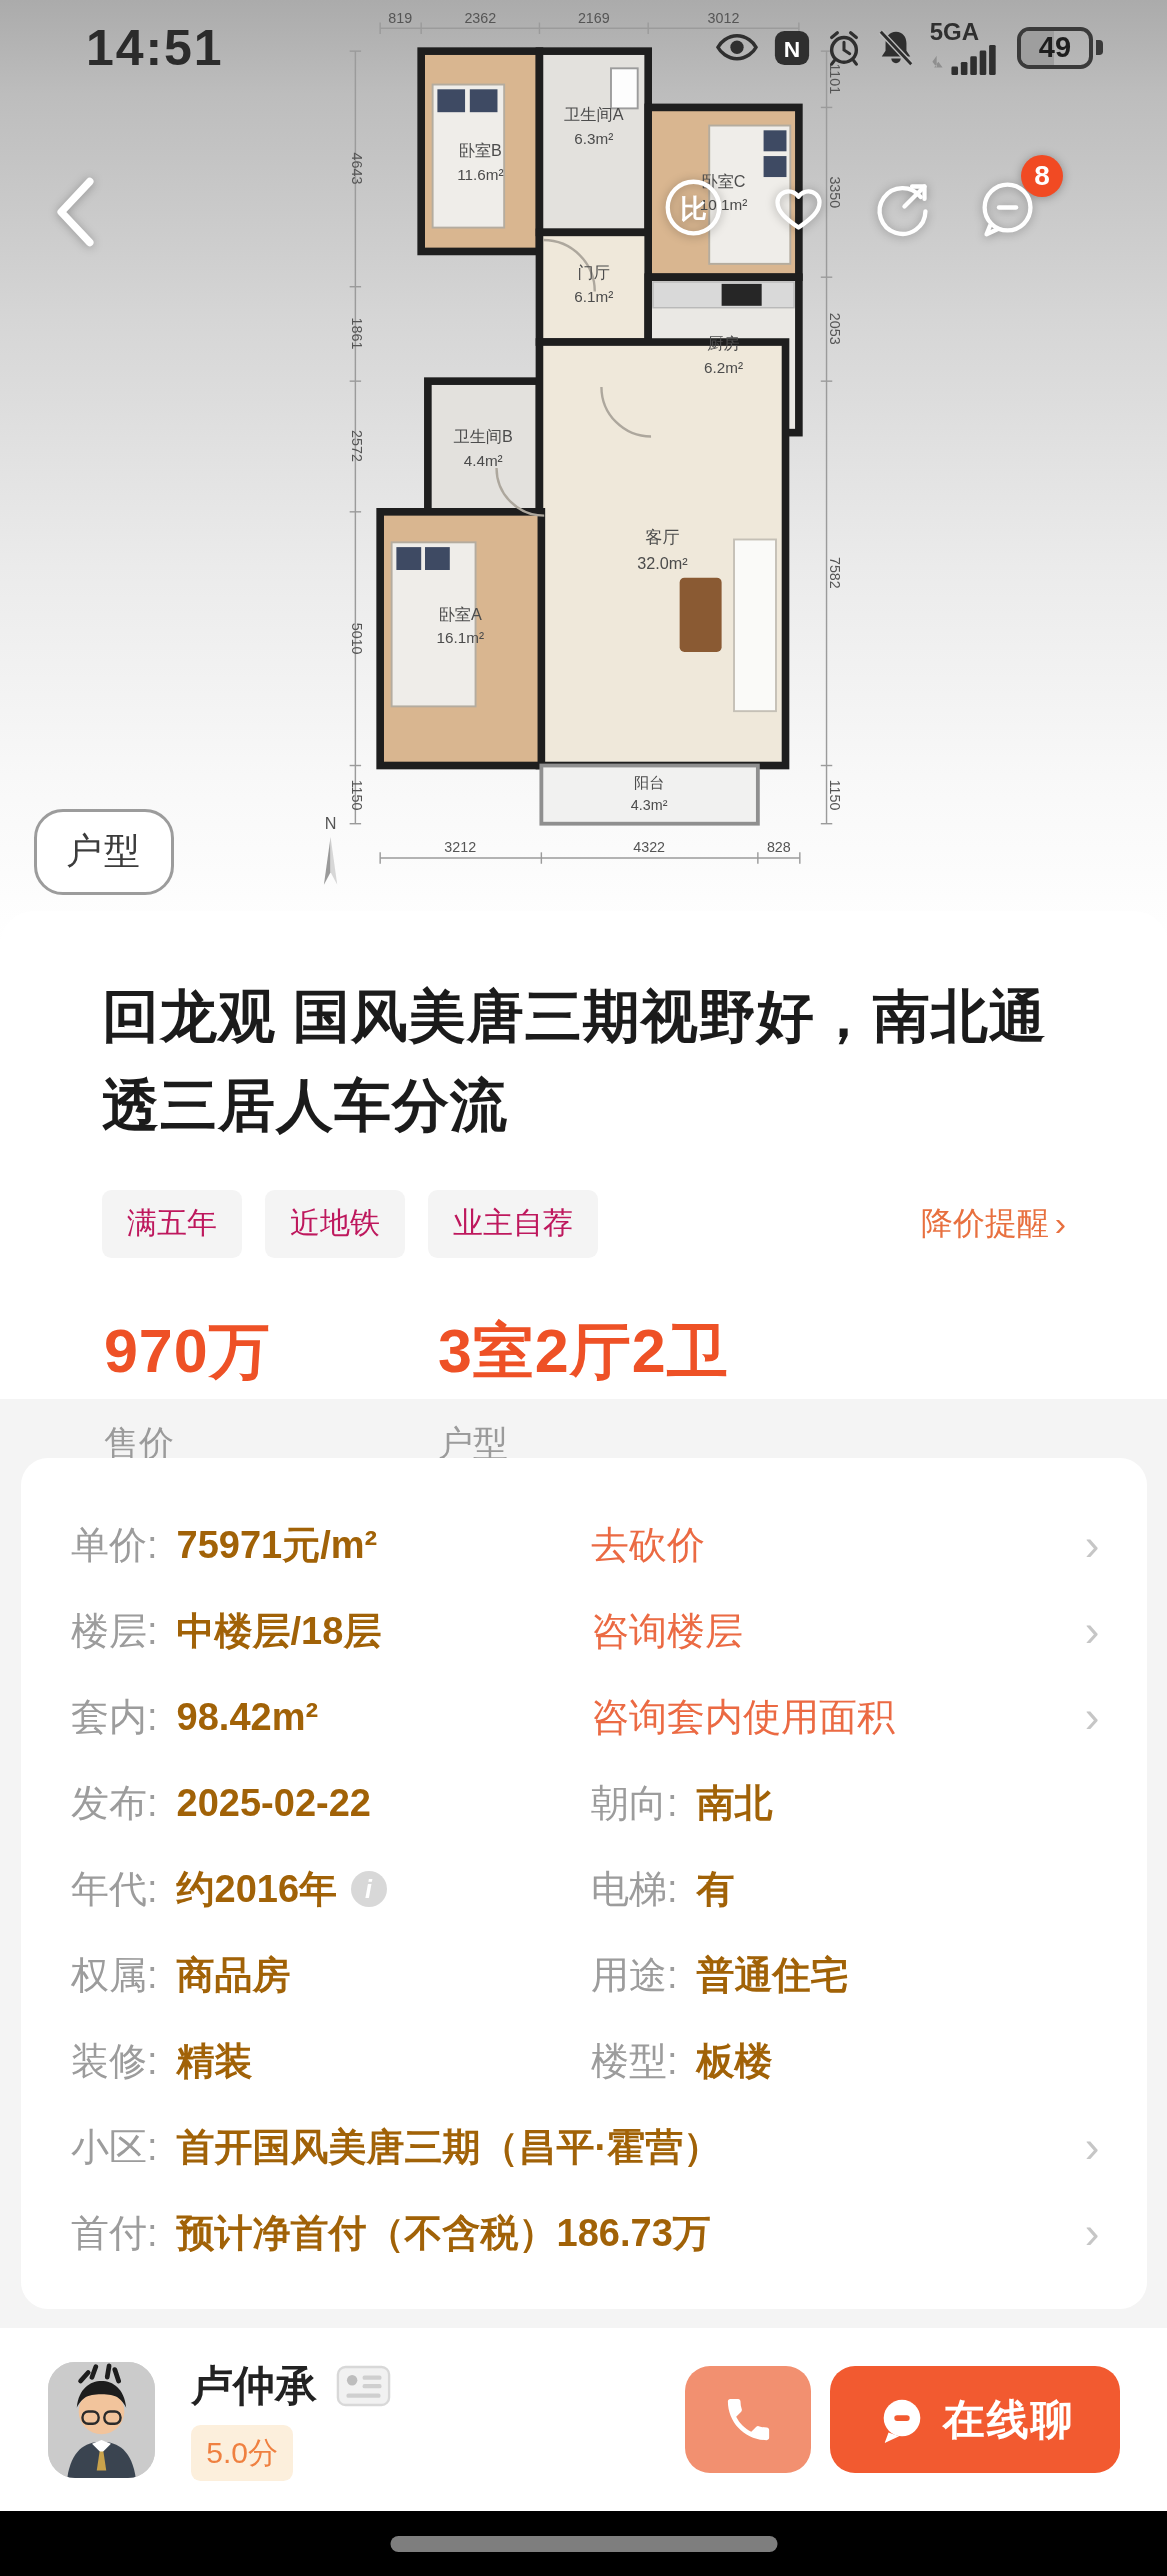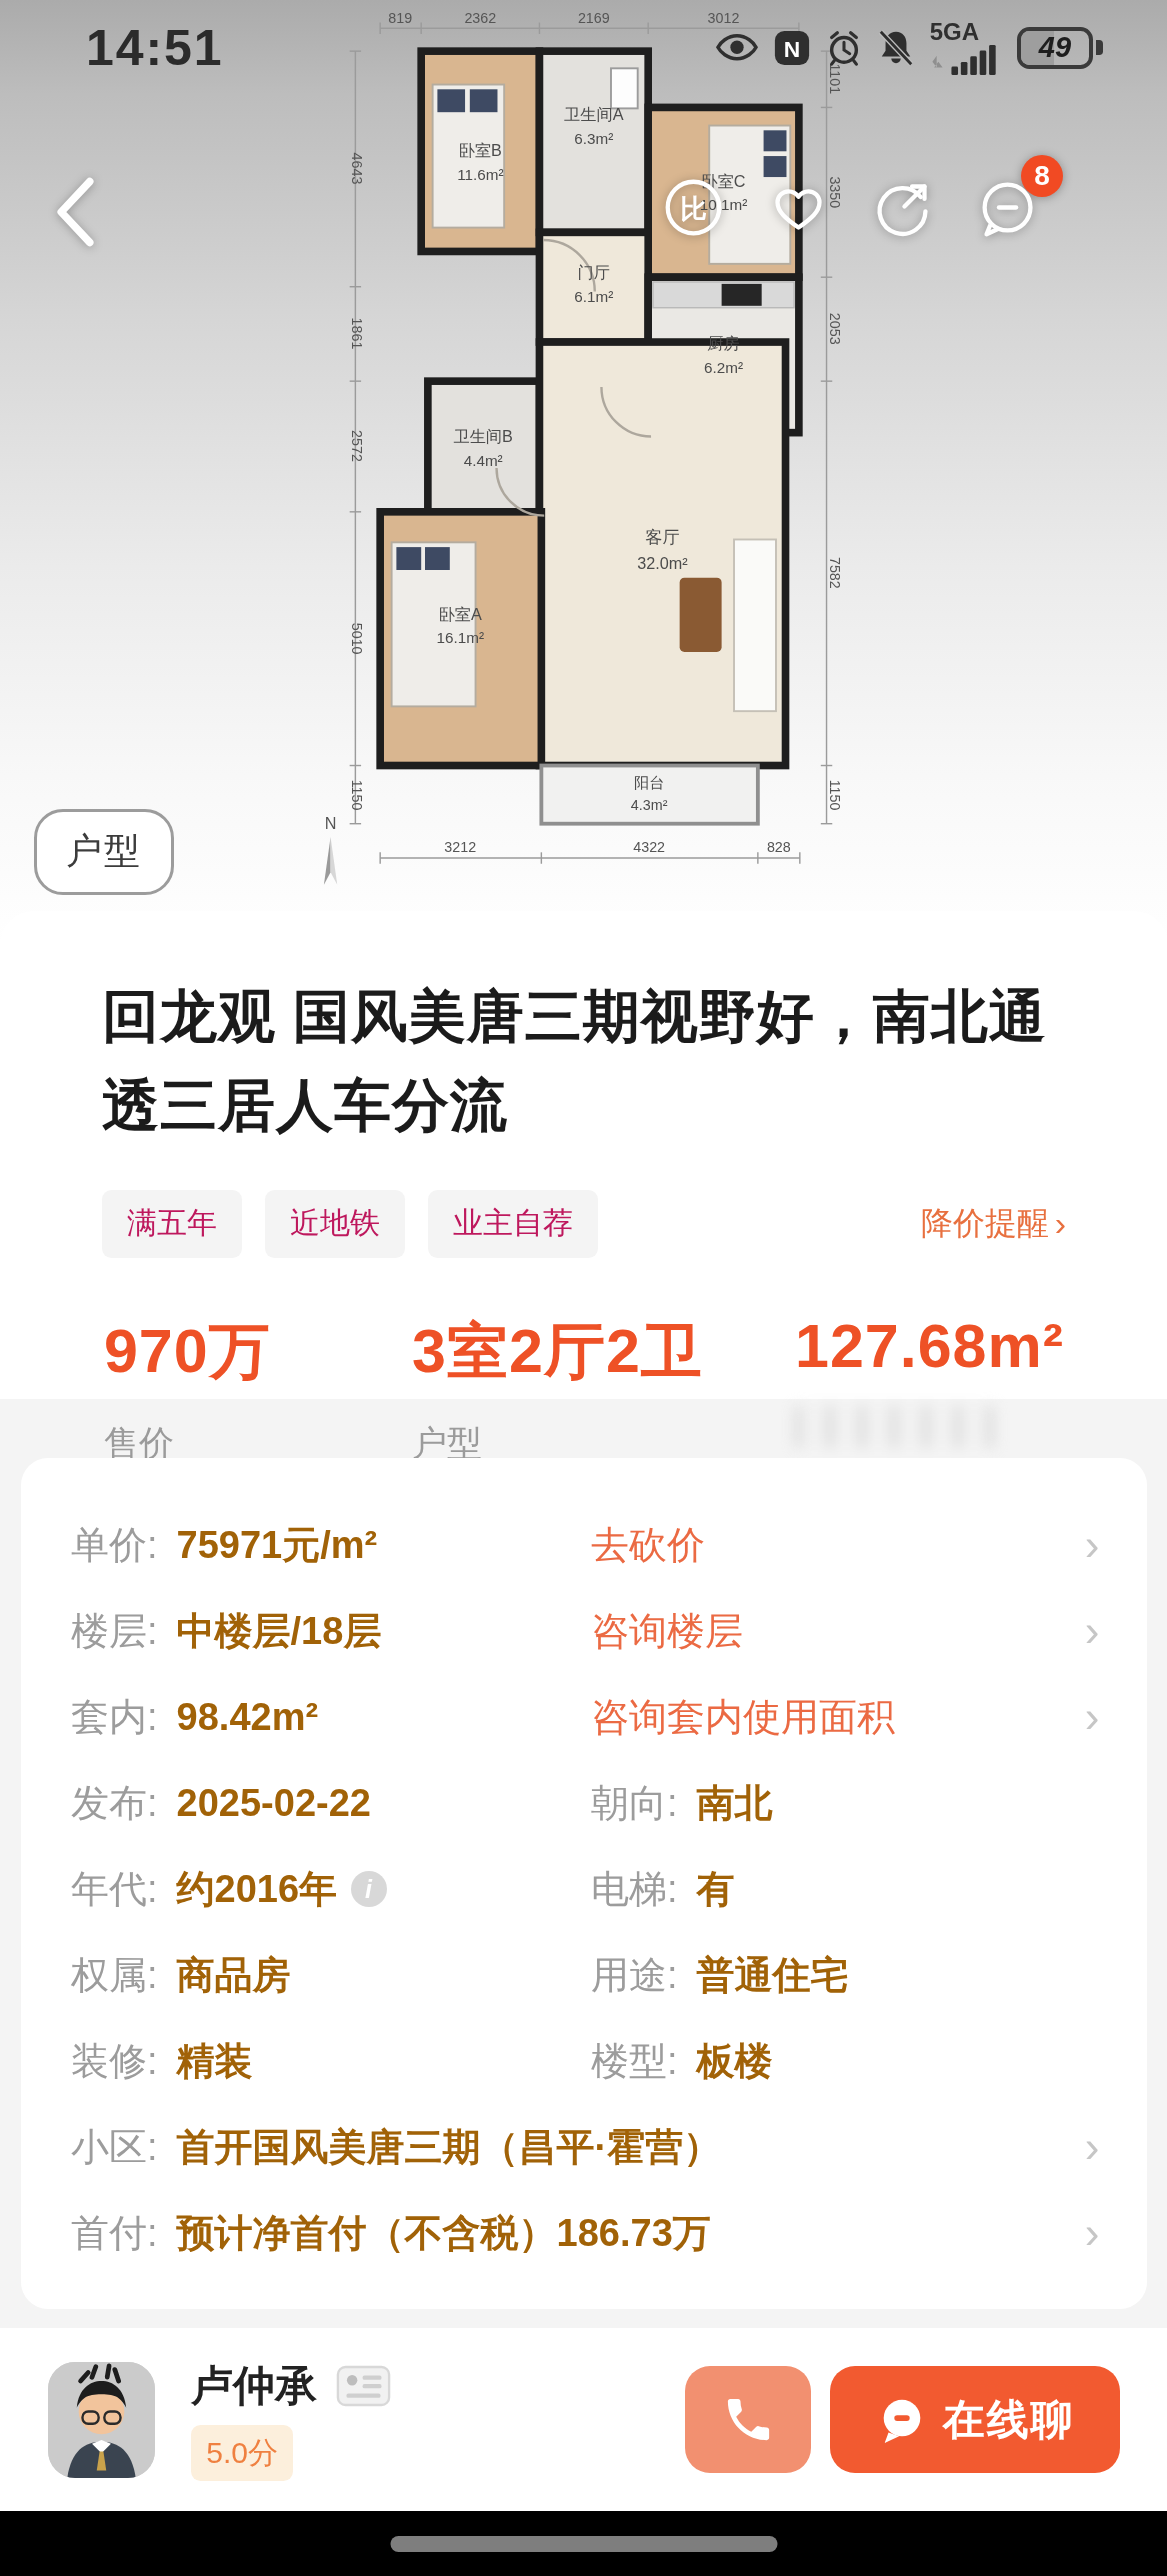--- a/index.html
+++ b/index.html
@@ -8,21 +8,21 @@
 
   
   .hero{position:relative;height:945px;
     background:linear-gradient(180deg,#ababab 0%,#bdbdbd 10%,#d6d6d6 34%,#ebebeb 60%,#f8f8f8 82%,#ffffff 100%);}
   .status-bar{position:absolute;top:0;left:0;right:0;height:95px;display:flex;align-items:center;padding:0 59px 0 86px;}
   .time{font-size:50px;font-weight:700;color:#2b2b2b;letter-spacing:1.9px;}
   .sicons{margin-left:auto;display:flex;align-items:center;gap:14.3px;}
   .net{display:flex;flex-direction:column;align-items:flex-start;line-height:1;}
   .net .lbl{font-size:24px;font-weight:700;color:#2f2f2f;}
   .battery{position:relative;width:92px;height:44px;display:flex;align-items:center;}
-  .batt-body{position:relative;width:76px;height:42px;border:4.8px solid #3a3a3a;border-radius:12.4px;background:transparent;overflow:hidden;display:flex;align-items:center;justify-content:center;font-style:italic;}
+  .batt-body{position:relative;width:76px;height:42px;border:4.8px solid #3a3a3a;border-radius:12.4px;background:transparent;overflow:hidden;display:flex;align-items:center;justify-content:center;}
   .batt-fill{position:absolute;left:0;top:0;bottom:0;width:49%;background:#9e9e9e;}
   .batt-txt{position:relative;font-size:29px;font-weight:700;color:#1e1e1e;}
   .batt-nub{width:6.7px;height:15.3px;background:#3a3a3a;border-radius:0 3.8px 3.8px 0;margin-left:2.9px;}
 
   .back-btn{position:absolute;left:46px;top:172px;width:57px;height:80px;filter:drop-shadow(0 1.9px 4.8px rgba(0,0,0,.28));cursor:pointer;}
   .actions{position:absolute;top:176px;left:662px;display:flex;gap:42px;}
   .act{position:relative;width:63px;height:63px;filter:drop-shadow(0 1.9px 4.8px rgba(0,0,0,.30));}
   .badge{position:absolute;top:-21px;right:-23px;width:42px;height:42px;border-radius:50%;background:#F14A23;color:#fff;
     font-size:28px;font-weight:700;display:flex;align-items:center;justify-content:center;filter:none;}
 
@@ -287,24 +287,20 @@
     </div>
     <div class="price-row">
       <div class="pcol1">
         <div class="pval">970万</div>
         <div class="plabel">售价</div>
       </div>
       <div class="pcol2">
         <div class="pval">3室2厅2卫</div>
         <div class="plabel">户型</div>
       </div>
-      <div class="pcol3">
-        <div class="pval">127.68m²</div>
-        <div class="blur-label"></div>
-      </div>
     </div>
   </div>
 
   <div class="gap"></div>
 
   <div class="details-wrap">
     <div class="details-card">
 
       <div class="drow">
         <span class="dlabel">单价:</span>

